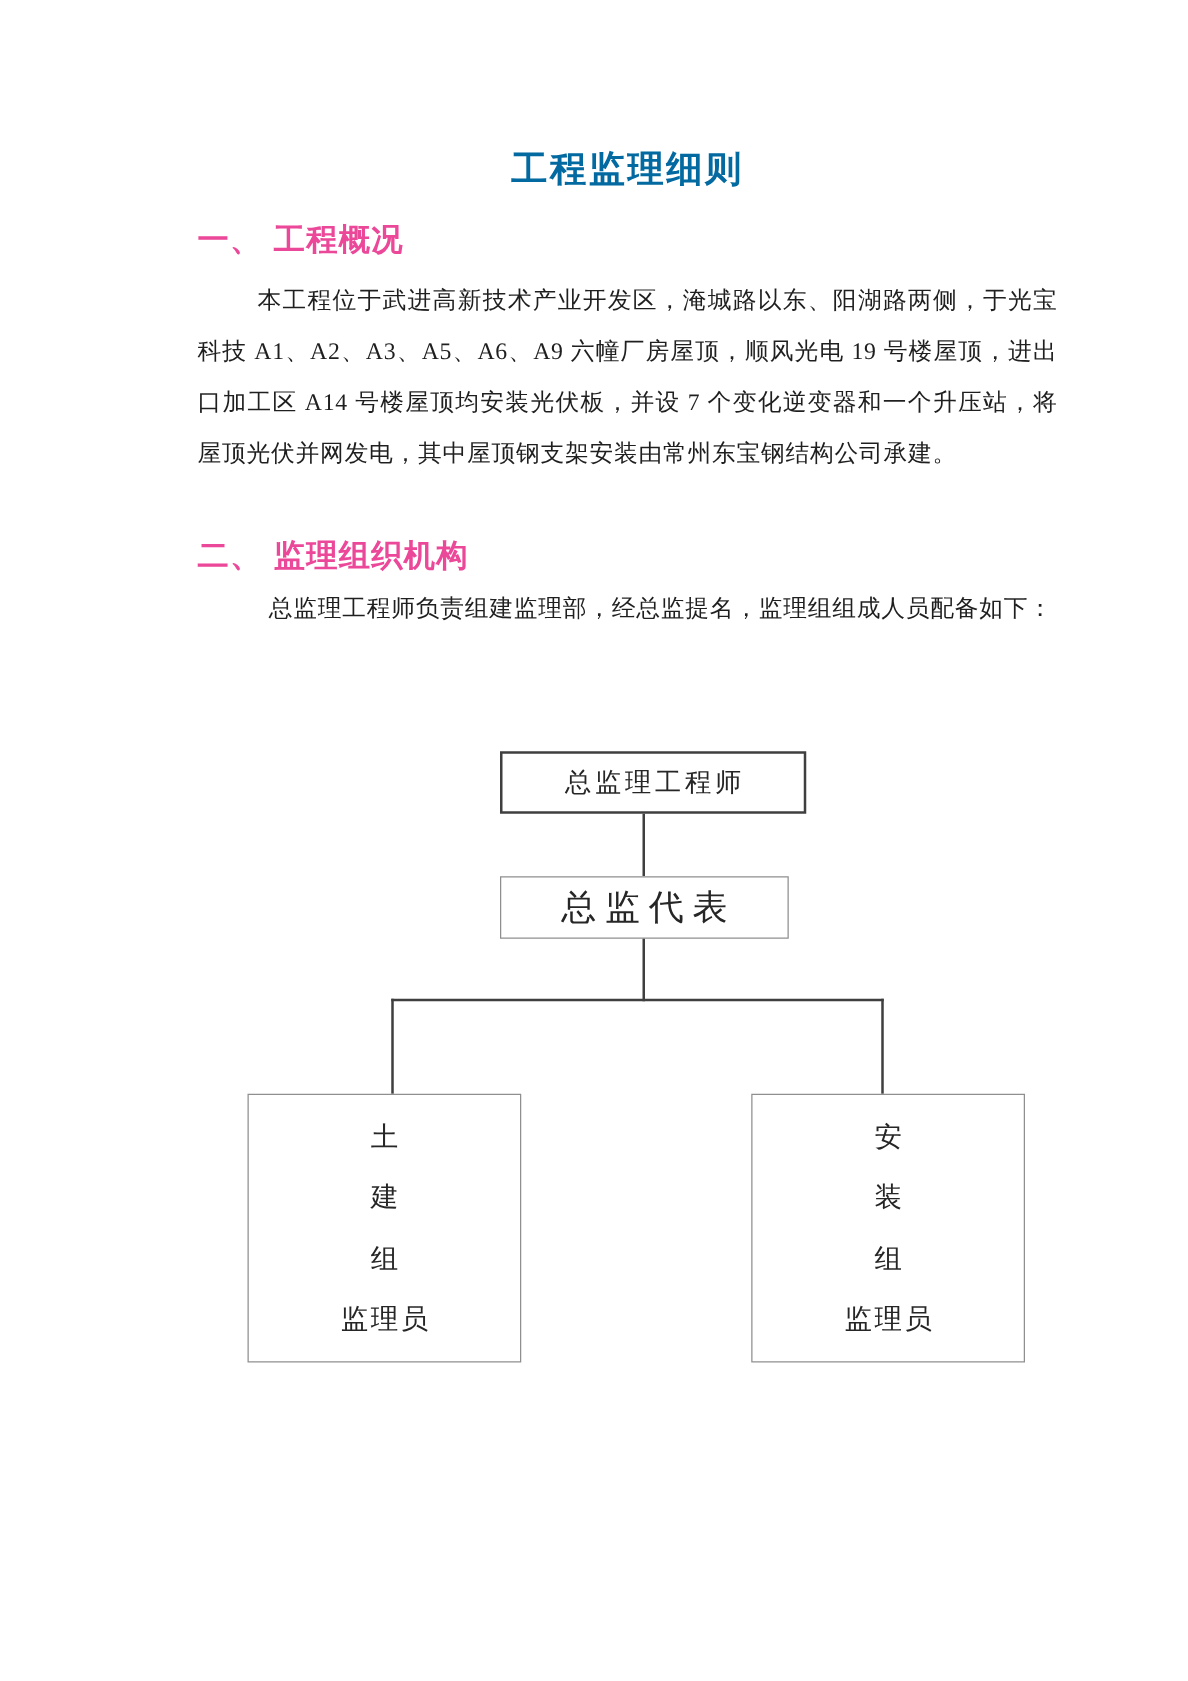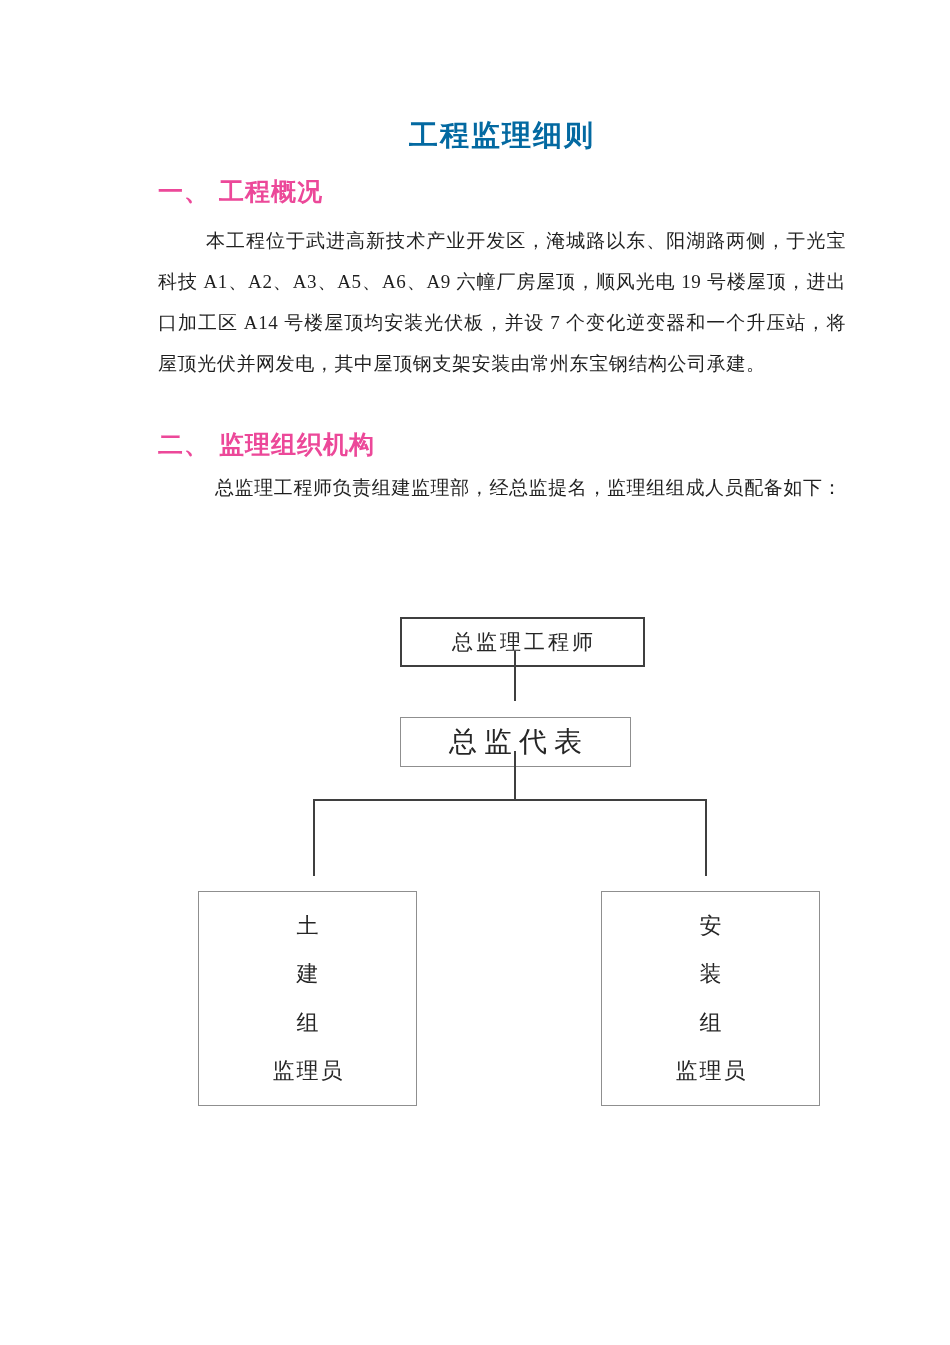--- a/index.html
+++ b/index.html
@@ -70,21 +70,20 @@
   
   .org-node {
     position: absolute;
     box-sizing: border-box;
     background: #ffffff;
     display: flex;
     align-items: center;
     justify-content: center;
     font-size: 21px;
     color: #262626;
-    margin-top: 16px;
   }
   .node-root {
     left: 400px; top: 601px;
     width: 245px; height: 50px;
     border: 2px solid #3f3f3f;
     letter-spacing: 3px;
     text-indent: 3px;
   }
   .node-deputy {
     left: 400px; top: 701px;

